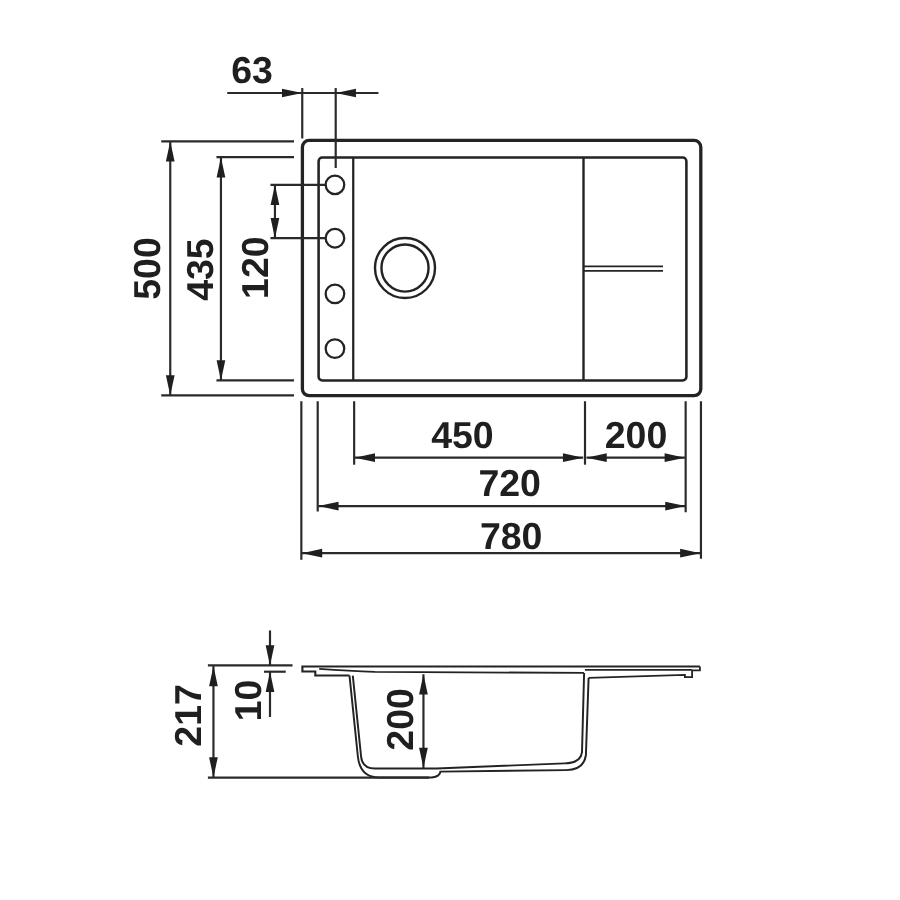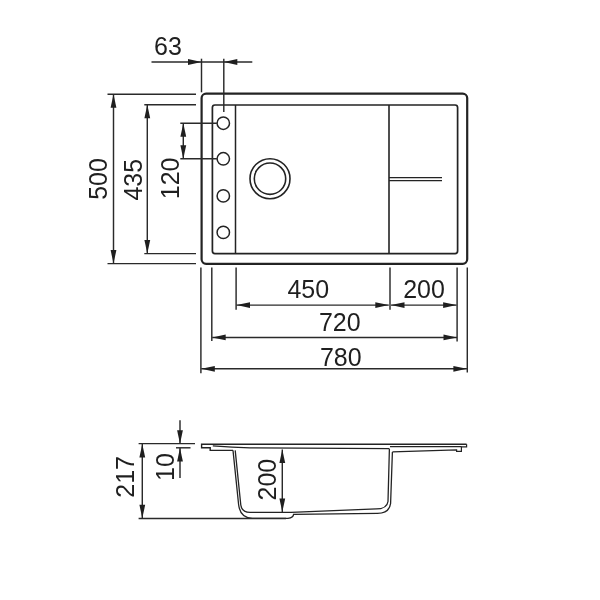--- a/index.html
+++ b/index.html
@@ -1,16 +1,16 @@
 <!DOCTYPE html>
 <html><head>
 <meta charset="utf-8">
 <style>
 html,body{margin:0;padding:0;background:#fff;}
-#page{width:600px;height:600px;position:relative;background:#fff;}
+#page{width:600px;height:600px;position:relative;background:#fff;font-weight:bold;}
 text{font-family:"Liberation Sans",sans-serif;font-size:25px;fill:#1f1f1f;}
 .dim{stroke:#2a2a2a;stroke-width:1.45;fill:none;}
 .arr{fill:#1f1f1f;stroke:none;}
 </style>
 </head>
 <body>
 <div id="page">
 <svg width="600" height="600" viewBox="0 0 600 600">
 
 <rect x="201.6" y="93.6" width="265.6" height="170.2" rx="4.5" fill="none" stroke="#232323" stroke-width="2.2"></rect>

